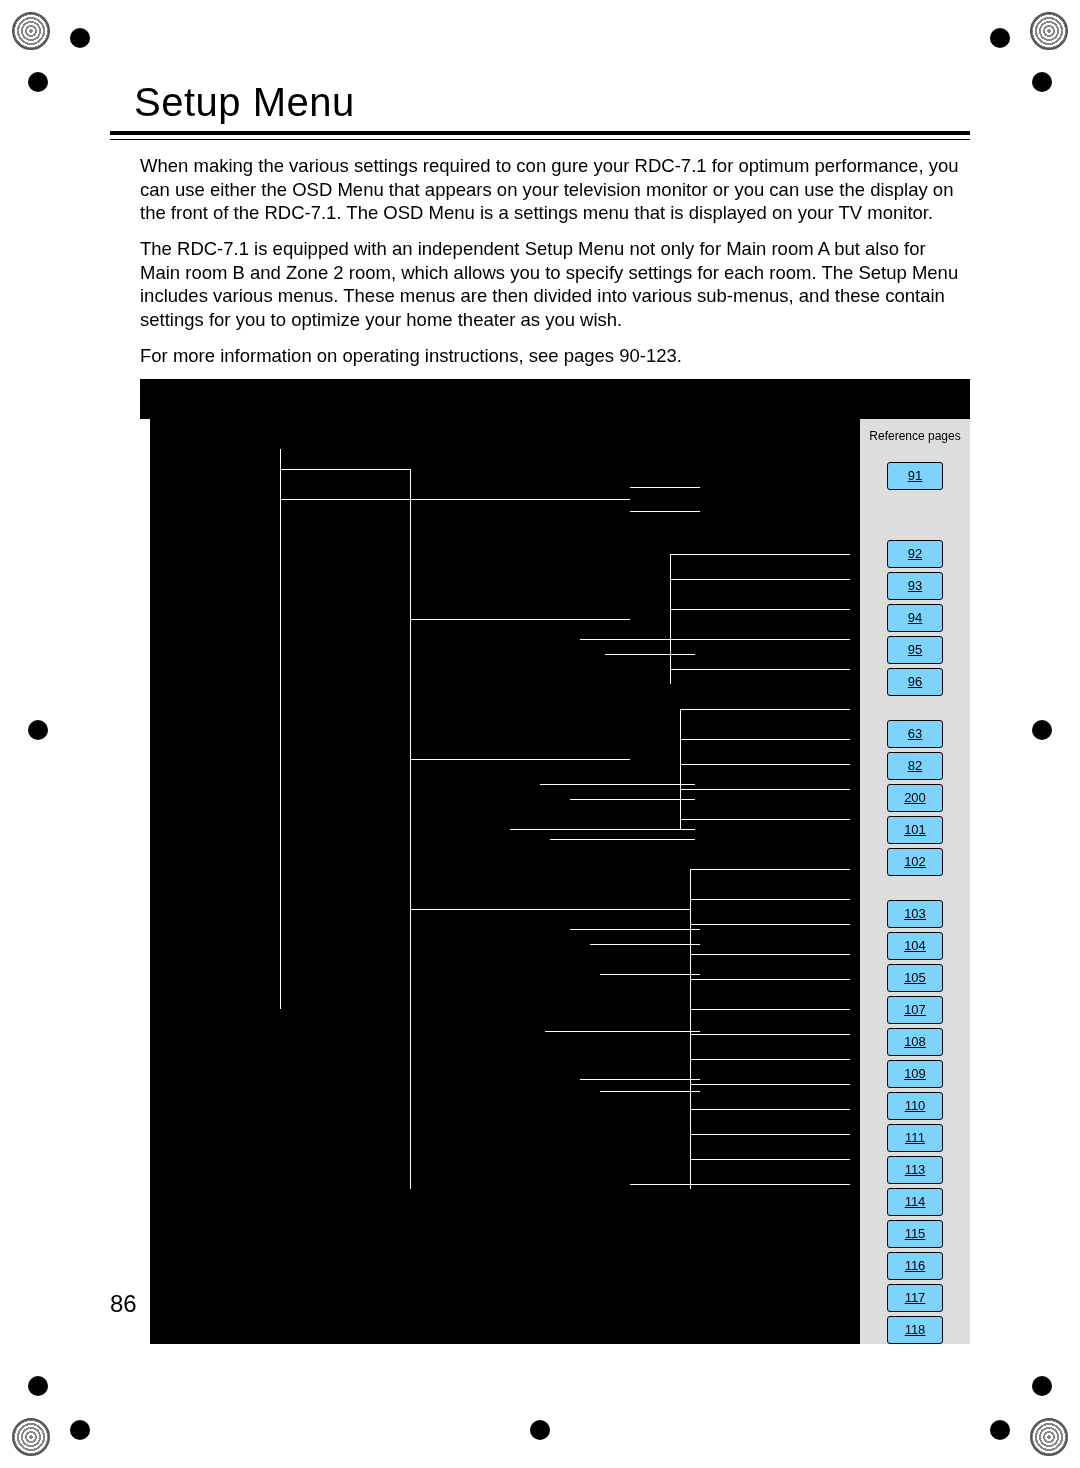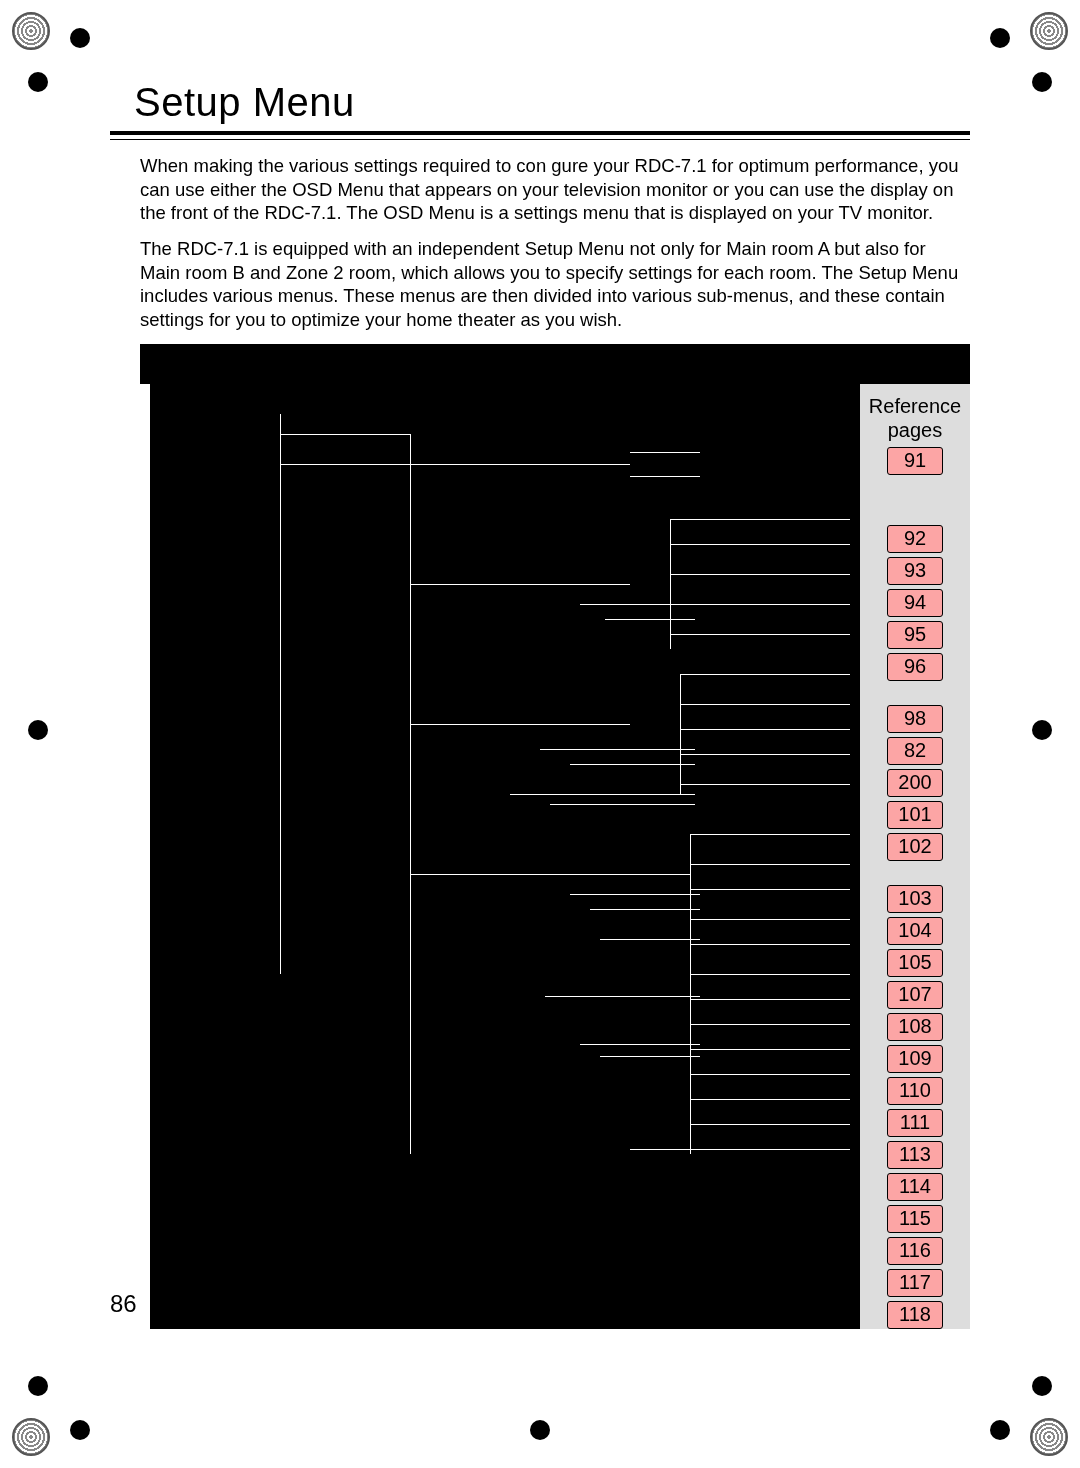--- a/index.html
+++ b/index.html
@@ -65,41 +65,42 @@
     position: relative;
     min-height: 820px;
   }
   .ref-col {
     width: 110px;
     background: #ddd;
     text-align: center;
     padding-top: 10px;
   }
   .ref-title {
-    font-size: 20px;
+    font-size: 12px;
     line-height: 1.2;
-    margin-bottom: 5px;
+    margin-bottom: 18px;
   }
   .ref-badges {
     display: flex;
     flex-direction: column;
     align-items: center;
     gap: 0;
   }
   .ref-badge {
     width: 54px;
     height: 26px;
     border: 1.5px solid #000;
     border-radius: 3px;
-    background: #fca5a5;
-    font-size: 20px;
+    background: #7dd3fc;
+    font-size: 13px;
     display: flex;
     align-items: center;
     justify-content: center;
     position: relative;
+    text-decoration: underline;
   }
   .ref-gap-lg { height: 50px; }
   .ref-gap-md { height: 24px; }
   .ref-gap-sm { height: 4px; }
   .page-num {
     position: absolute;
     left: 110px;
     bottom: 150px;
     font-size: 24px;
   }
@@ -141,20 +142,21 @@
 <div class="reg-dot" style="bottom:28px;right:70px"></div>
 <div class="reg-dot" style="bottom:72px;left:28px"></div>
 <div class="reg-dot" style="bottom:72px;right:28px"></div>
 <div class="reg-dot" style="bottom:28px;left:530px"></div>
 
 <div class="page">
   <h1 class="title">Setup Menu</h1>
   <hr class="title-rule">
   <p class="intro">When making the various settings required to con gure your RDC-7.1 for optimum performance, you can use either the OSD Menu that appears on your television monitor or you can use the display on the front of the RDC-7.1. The OSD Menu is a settings menu that is displayed on your TV monitor.</p>
   <p class="intro">The RDC-7.1 is equipped with an independent Setup Menu not only for Main room A but also for Main room B and Zone 2 room, which allows you to specify settings for each room. The Setup Menu includes various menus. These menus are then divided into various sub-menus, and these contain settings for you to optimize your home theater as you wish.</p>
+  <p class="intro">For more information on operating instructions, see pages 90-123.</p>
 
   <div class="black-band"></div>
 
   <div class="diagram-wrap">
     <div class="diagram">
 
       <div class="tree-v" style="left:130px;top:30px;height:560px"></div>
       <div class="tree-v" style="left:260px;top:50px;height:720px"></div>
       <div class="tree-line" style="left:130px;top:50px;width:130px"></div>
       <div class="tree-line" style="left:130px;top:80px;width:130px"></div>
@@ -222,21 +224,21 @@
         <div class="ref-badge">92</div>
         <div class="ref-gap-sm"></div>
         <div class="ref-badge">93</div>
         <div class="ref-gap-sm"></div>
         <div class="ref-badge">94</div>
         <div class="ref-gap-sm"></div>
         <div class="ref-badge">95</div>
         <div class="ref-gap-sm"></div>
         <div class="ref-badge">96</div>
         <div class="ref-gap-md"></div>
-        <div class="ref-badge">98</div>
+        <div class="ref-badge">63</div>
         <div class="ref-gap-sm"></div>
         <div class="ref-badge">82</div>
         <div class="ref-gap-sm"></div>
         <div class="ref-badge">200</div>
         <div class="ref-gap-sm"></div>
         <div class="ref-badge">101</div>
         <div class="ref-gap-sm"></div>
         <div class="ref-badge">102</div>
         <div class="ref-gap-md"></div>
         <div class="ref-badge">103</div>

